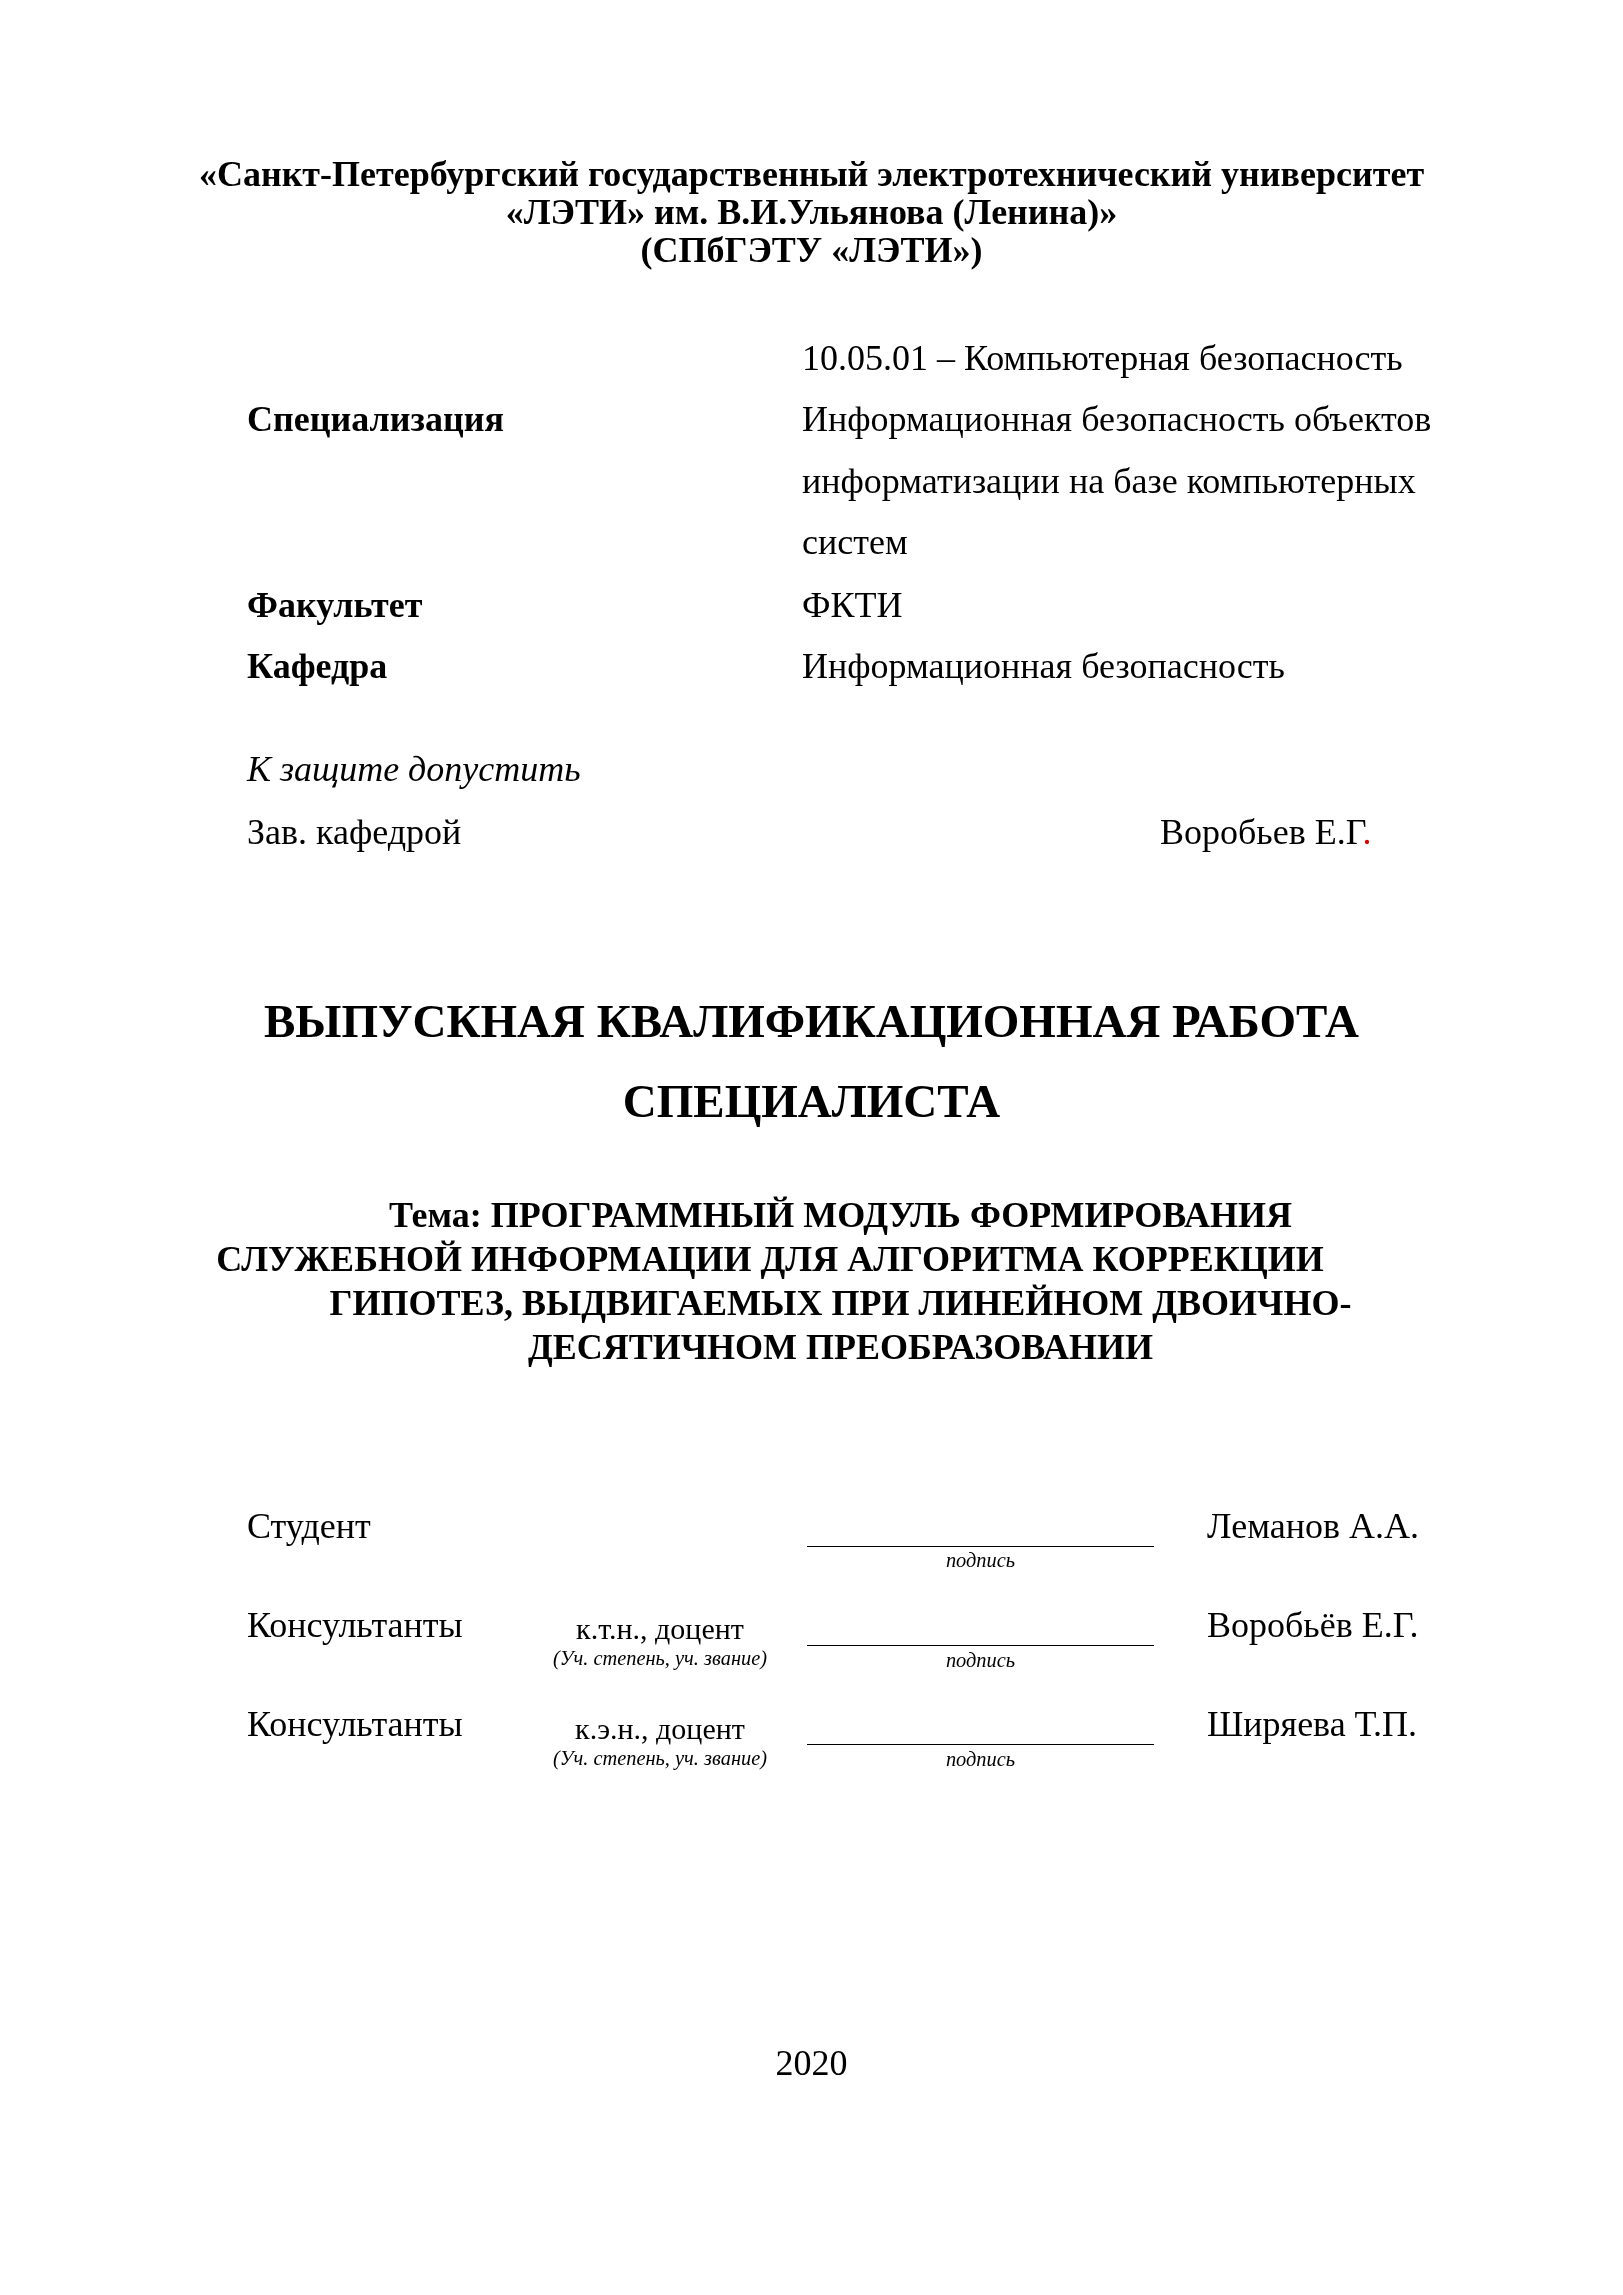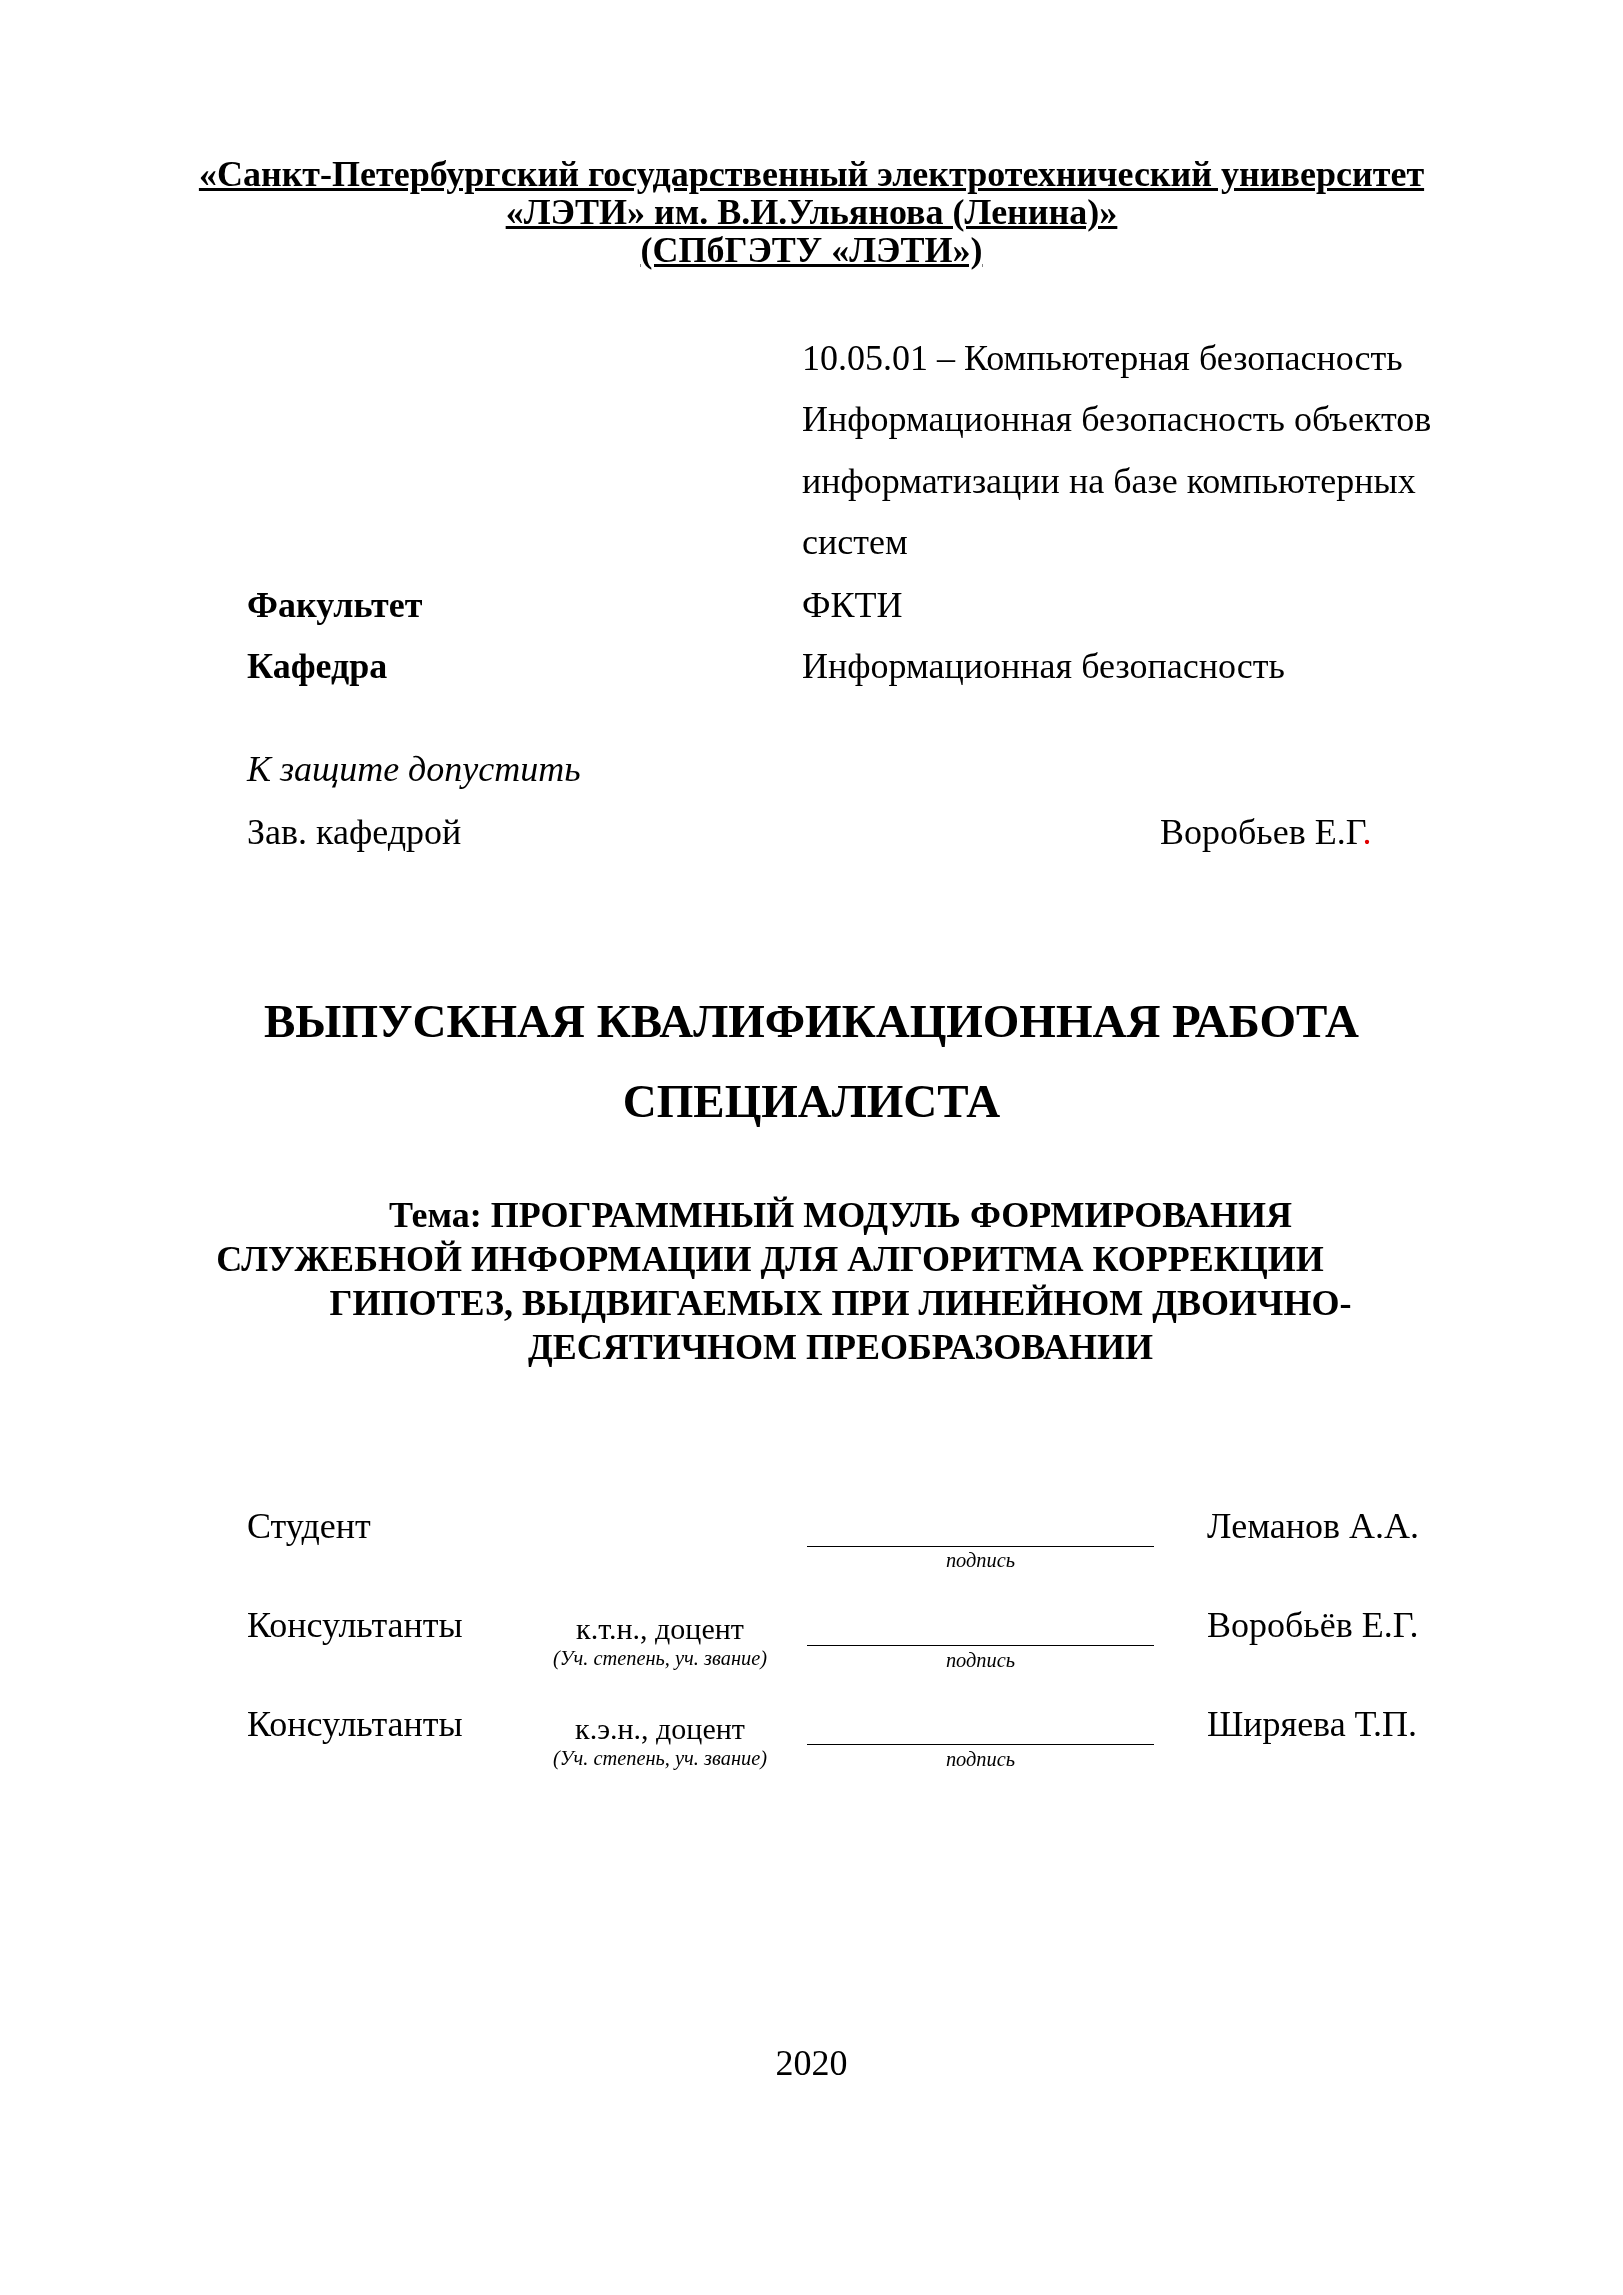--- a/index.html
+++ b/index.html
@@ -1,21 +1,21 @@
 <!DOCTYPE html>
 <html style="font-size:12.6px"><head>
 <meta charset="utf-8">
 <style>
   html, body { margin: 0; padding: 0; background: #ffffff; }
   body { width: 1623px; height: 2295px; position: relative; overflow: hidden;
          font-family: "Liberation Serif", "DejaVu Serif", serif; color: #000000; }
   .page { position: absolute; left: 0; top: 0; width: 1623px; height: 2295px; background: #ffffff; }
   .abs { position: absolute; white-space: nowrap; }
   .center { left: 0; width: 1623px; text-align: center; }
-  .header-line { font-weight: bold; font-size: 36px; line-height: 38px; text-decoration: underline; }
+  .header-line { font-weight: bold; font-size: 36px; line-height: 38px; }
   .spec-label { font-weight: bold; font-size: 36px; line-height: 61px; left: 247px; }
   .spec-value { font-size: 36px; line-height: 61px; left: 802px; }
   .body-text { font-size: 36px; line-height: 47px; }
   .italic { font-style: italic; text-align: right; }
   .red-dot { color: #e00000; }
   .main-title { font-weight: bold; font-size: 47px; line-height: 80px; }
   .topic { font-weight: bold; font-size: 36px; line-height: 44px; left: 243px; width: 1178px; text-align: center; white-space: normal; margin-left: 29px; }
   .sig-label { font-size: 36px; left: 247px; line-height: 47px; }
   .degree { font-size: 30px; left: 542px; width: 236px; text-align: center; line-height: 35px; }
   .degree-note { font-size: 20.4px; font-style: italic; left: 542px; width: 236px; text-align: center; line-height: 23.6px; }
@@ -27,20 +27,21 @@
 <body>
 
 <div class="page">
 
   <div class="abs center header-line" style="top:155px;">«Санкт-Петербургский государственный электротехнический университет</div>
   <div class="abs center header-line" style="top:193px;">«ЛЭТИ» им. В.И.Ульянова (Ленина)»</div>
   <div class="abs center header-line" style="top:231px;">(СПбГЭТУ «ЛЭТИ»)</div>
 
   <div class="abs spec-value" style="top:328px;">10.05.01 – Компьютерная безопасность</div>
 
+  <div class="abs spec-label" style="top:389px;">Специализация</div>
   <div class="abs spec-value" style="top:389px;">Информационная безопасность объектов</div>
   <div class="abs spec-value" style="top:451px;">информатизации на базе компьютерных</div>
   <div class="abs spec-value" style="top:512px;">систем</div>
 
   <div class="abs spec-label" style="top:575px;">Факультет</div>
   <div class="abs spec-value" style="top:575px;">ФКТИ</div>
 
   <div class="abs spec-label" style="top:636px;">Кафедра</div>
   <div class="abs spec-value" style="top:636px;">Информационная безопасность</div>
 

